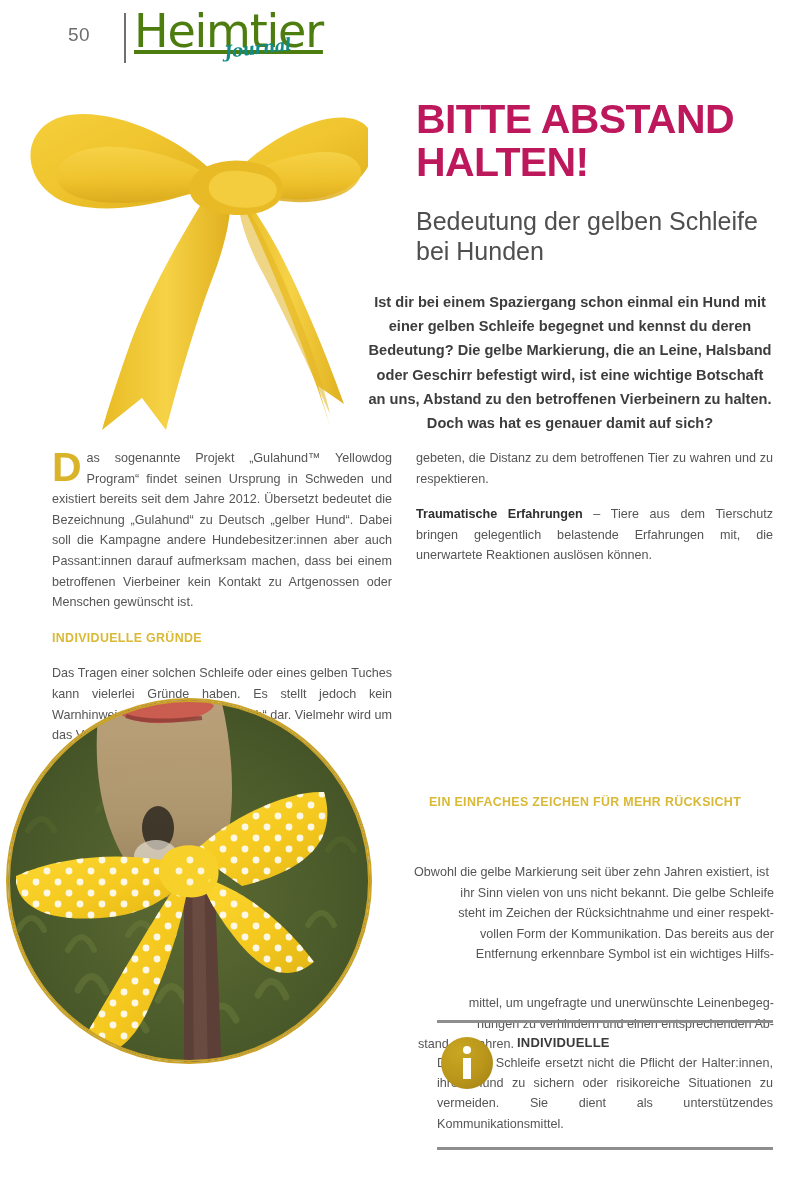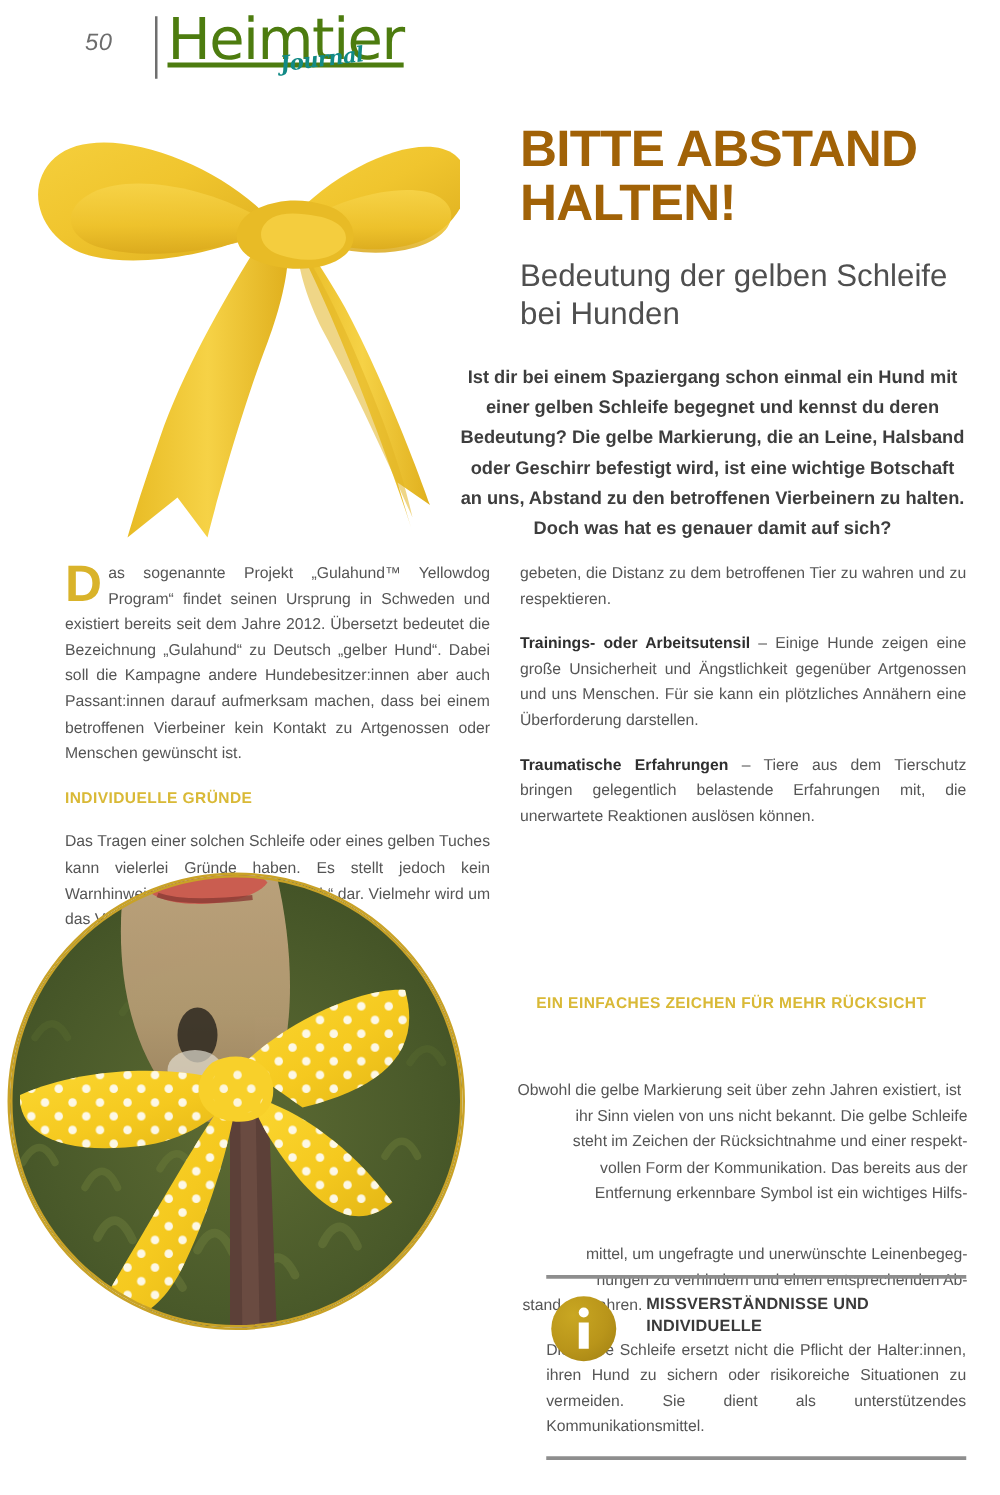--- a/index.html
+++ b/index.html
@@ -5,36 +5,36 @@
   html,body{margin:0;padding:0;}
   body{
     width:800px;height:1196px;background:#ffffff;
     font-family:"Liberation Sans", sans-serif;
     color:#4a4a4a;overflow:hidden;position:relative;
   }
   .page{position:relative;width:800px;height:1196px;overflow:hidden;}
 
   
   .masthead{position:absolute;left:0;top:0;width:800px;height:78px;}
-  .folio{position:absolute;left:68px;top:24px;font-size:19px;color:#6d6d6d;letter-spacing:.5px;font-style:italic;}
+  .folio{position:absolute;left:68px;top:24px;font-size:19px;color:#6d6d6d;letter-spacing:.5px;}
   .folio-rule{position:absolute;left:124px;top:13px;width:2px;height:50px;background:#6f6f6f;}
   .logo{position:absolute;left:134px;top:8px;}
   .logo-main{font-size:46px;line-height:46px;color:#4d7c0f;letter-spacing:-1.2px;font-weight:400;
              font-family:"DejaVu Sans", sans-serif;text-decoration:underline;}
   .logo-sub{position:absolute;left:90px;top:30px;font-size:17px;color:#128a86;
             font-family:"DejaVu Serif", serif;font-style:italic;font-weight:700;
             transform:rotate(-7deg);letter-spacing:-.5px;}
 
   
   .ribbon{position:absolute;left:18px;top:78px;width:350px;height:358px;}
   .ribbon svg{display:block;}
 
   
   .hero{position:absolute;left:416px;top:98px;width:368px;}
-  .hero h1{margin:0;font-size:41px;line-height:43px;color:#a16207;font-weight:700;
+  .hero h1{margin:0;font-size:41px;line-height:43px;color:#be185d;font-weight:700;
            letter-spacing:-.6px;font-family:"Liberation Sans", sans-serif;}
   .hero h2{margin:22px 0 0 0;font-size:25px;line-height:30px;color:#4f4f4f;font-weight:400;}
 
   
   .lead{position:absolute;left:367px;top:290px;width:406px;
         font-size:14.6px;line-height:24.2px;font-weight:700;color:#3d3d3d;
         text-align:center;}
 
   
   .col{position:absolute;font-size:12.6px;line-height:20.6px;color:#555;text-align:justify;}
@@ -146,23 +146,20 @@
       <span class="dropcap">D</span><span>as sogenannte Projekt „Gulahund™ Yellowdog Program“ findet seinen Ursprung in Schweden und existiert bereits seit dem Jahre 2012. Übersetzt bedeutet die Bezeichnung „Gulahund“ zu Deutsch „gelber Hund“. Dabei soll die Kampagne andere Hundebesitzer:innen aber auch Passant:innen darauf aufmerksam machen, dass bei einem betroffenen Vierbeiner kein Kontakt zu Artgenossen oder Menschen gewünscht ist.</span>
     </p>
     <p class="sub-h">INDIVIDUELLE GRÜNDE</p>
     <p>Das Tragen einer solchen Schleife oder eines gelben Tuches kann vielerlei Gründe haben. Es stellt jedoch kein Warnhinweis im Sinne von „gefährlich“ dar. Vielmehr wird um das Verständnis</p>
   </div>
 
   <div class="col col-right">
     <p>gebeten, die Distanz zu dem betroffenen Tier zu wahren und zu respektieren.</p>
 
 
-    <p>
-      <strong class="run-in">Trainings- oder Arbeitsutensil</strong><span> – </span><span>Einige Hunde zeigen eine große Unsicherheit und Ängstlichkeit gegenüber Artgenossen und uns Menschen. Für sie kann ein plötzliches Annähern eine Überforderung darstellen.</span>
-    </p>
 
     <p>
       <strong class="run-in">Traumatische Erfahrungen</strong><span> – </span><span>Tiere aus dem Tierschutz bringen gelegentlich belastende Erfahrungen mit, die unerwartete Reaktionen auslösen können.</span>
     </p>
 
   </div>
 
   <div class="photo">
     <svg width="362" height="362" viewBox="0 0 362 362">
       <defs>
@@ -251,20 +248,19 @@
     <span class="wline" style="text-align:left;padding-left:38px;">stand zu wahren.</span>
   </div>
 
   <div class="infobox">
     <div class="ib-rule"></div>
     <div class="ib-inner">
       <div class="ib-icon">
         <span class="dot"></span>
         <span class="stem"></span>
       </div>
-      <p class="ib-title">MISSVERSTÄNDNISSE UND</p>
       <p class="ib-title">INDIVIDUELLE</p>
       <p class="ib-body"><span class="shape2"></span><span>Die gelbe Schleife ersetzt nicht die Pflicht der Halter:innen, ihren Hund zu sichern oder risikoreiche Situationen zu vermeiden. Sie dient als unterstützendes Kommunikationsmittel.</span></p>
     </div>
     <div class="ib-rule bottom"></div>
   </div>
 
 </div>
 
 </body></html>

